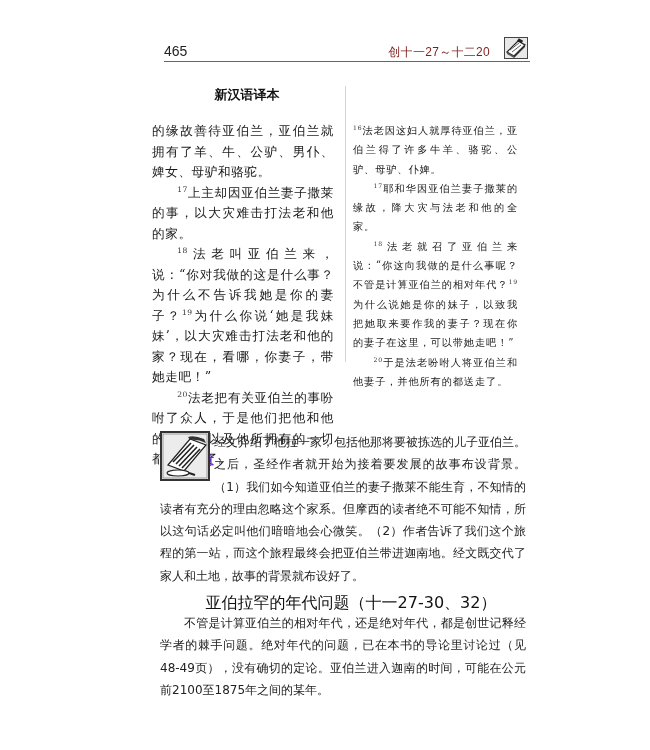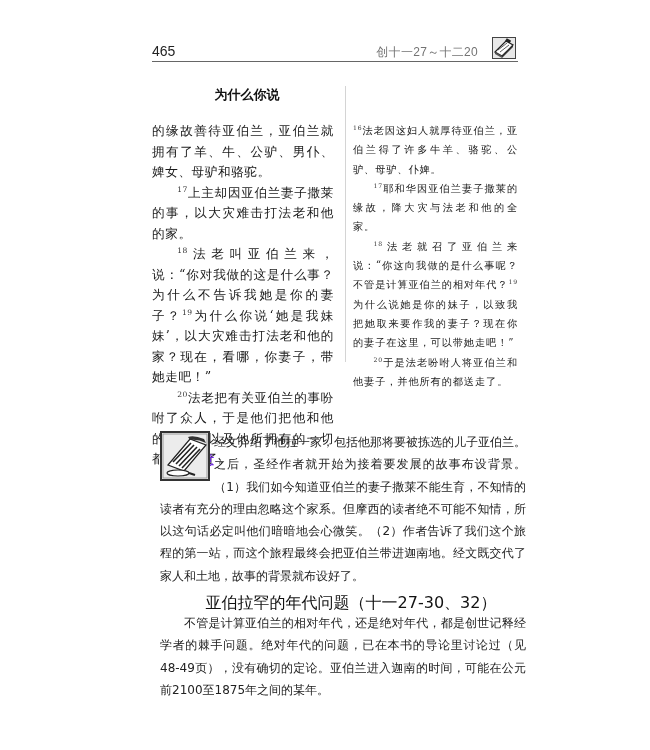--- a/index.html
+++ b/index.html
@@ -1,22 +1,22 @@
 <!DOCTYPE html>
 <html><head>
 <meta charset="utf-8">
 <style>
   html, body { margin:0; padding:0; background:#ffffff; }
   body { width:650px; height:750px; position:relative; overflow:hidden;
          font-family:"DejaVu Serif","Liberation Serif",serif; color:#1a1a1a; }
   .page { position:absolute; left:152px; top:0; width:366px; height:750px; }
 
-  .header { position:absolute; left:0; top:38px; width:366px; height:23px; border-bottom:1px solid #666; }
+  .header { position:absolute; left:12px; top:38px; width:366px; height:23px; border-bottom:1px solid #666; }
   .page-number { position:absolute; left:0; top:5px; font-family:"Liberation Sans",sans-serif; font-size:14px; color:#222; }
-  .running-ref { position:absolute; right:40px; top:6px; font-family:"Liberation Sans",sans-serif; font-size:12px; color:#737373; letter-spacing:0.3px; }
+  .running-ref { position:absolute; right:40px; top:6px; font-family:"Liberation Sans",sans-serif; font-size:12px; color:#7f1d1d; letter-spacing:0.3px; }
   .book-icon { position:absolute; right:2px; top:-1px; width:24px; height:22px; }
 
   .col-head { position:absolute; top:86px; font-family:"DejaVu Sans","Liberation Sans",sans-serif; font-weight:bold; font-size:13px; text-align:center; color:#111; }
   .col-head.left { left:0; width:190px; }
   .col-head.right { left:198px; width:168px; }
   .col-divider { position:absolute; left:193px; top:86px; width:1px; height:276px; background:#d4d4d4; }
 
   .col { position:absolute; top:121px; }
   .col.left { left:0; width:182px; font-size:12.6px; line-height:20.5px; letter-spacing:0.6px; }
   .col.right { left:201px; width:165px; font-size:10.2px; line-height:19.3px; letter-spacing:0.9px; color:#222; }
@@ -48,21 +48,21 @@
         <polygon points="3,15 14,4 21,8 10,19" fill="#fff" stroke="#222" stroke-width="1.2"></polygon>
         <polygon points="3,15 10,19 10,21 3,17" fill="#555"></polygon>
         <polygon points="10,19 21,8 21,10 10,21" fill="#333"></polygon>
         <line x1="6" y1="13" x2="15" y2="6" stroke="#333" stroke-width="0.8"></line>
         <line x1="8" y1="15" x2="17" y2="8" stroke="#333" stroke-width="0.8"></line>
         <rect x="14" y="2" width="5" height="3" fill="#222" transform="rotate(30 16 3)"></rect>
       </svg>
     </span>
   </div>
 
-  <div class="col-head left">为什么你说</div>
+  <div class="col-head left">新汉语译本</div>
   <div class="col-divider"></div>
 
   <div class="col left">
     <p class="noindent"><span>的缘故善待亚伯兰，亚伯兰就拥有了羊、牛、公驴、男仆、婢女、母驴和骆驼。</span></p>
     <p class="indent"><sup>17</sup><span>上主却因亚伯兰妻子撒莱的事，以大灾难击打法老和他的家。</span></p>
     <p class="indent"><sup>18</sup><span>法老叫亚伯兰来，说：“你对我做的这是什么事？为什么不告诉我她是你的妻子？</span><sup>19</sup><span>为什么你说‘她是我妹妹’，以大灾难击打法老和他的家？现在，看哪，你妻子，带她走吧！”</span></p>
     <p class="indent"><sup>20</sup><span>法老把有关亚伯兰的事吩咐了众人，于是他们把他和他的妻子，以及他所拥有的一切都打发走了。</span></p>
   </div>
 
   <div class="col right">

